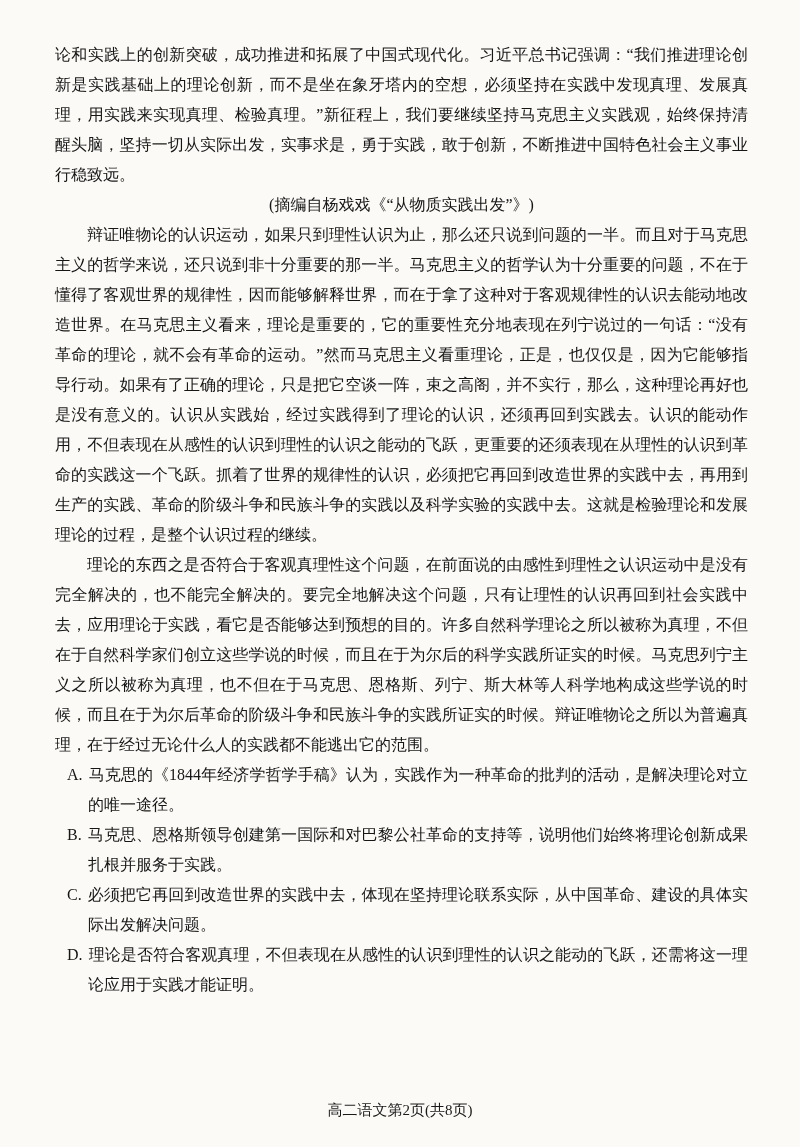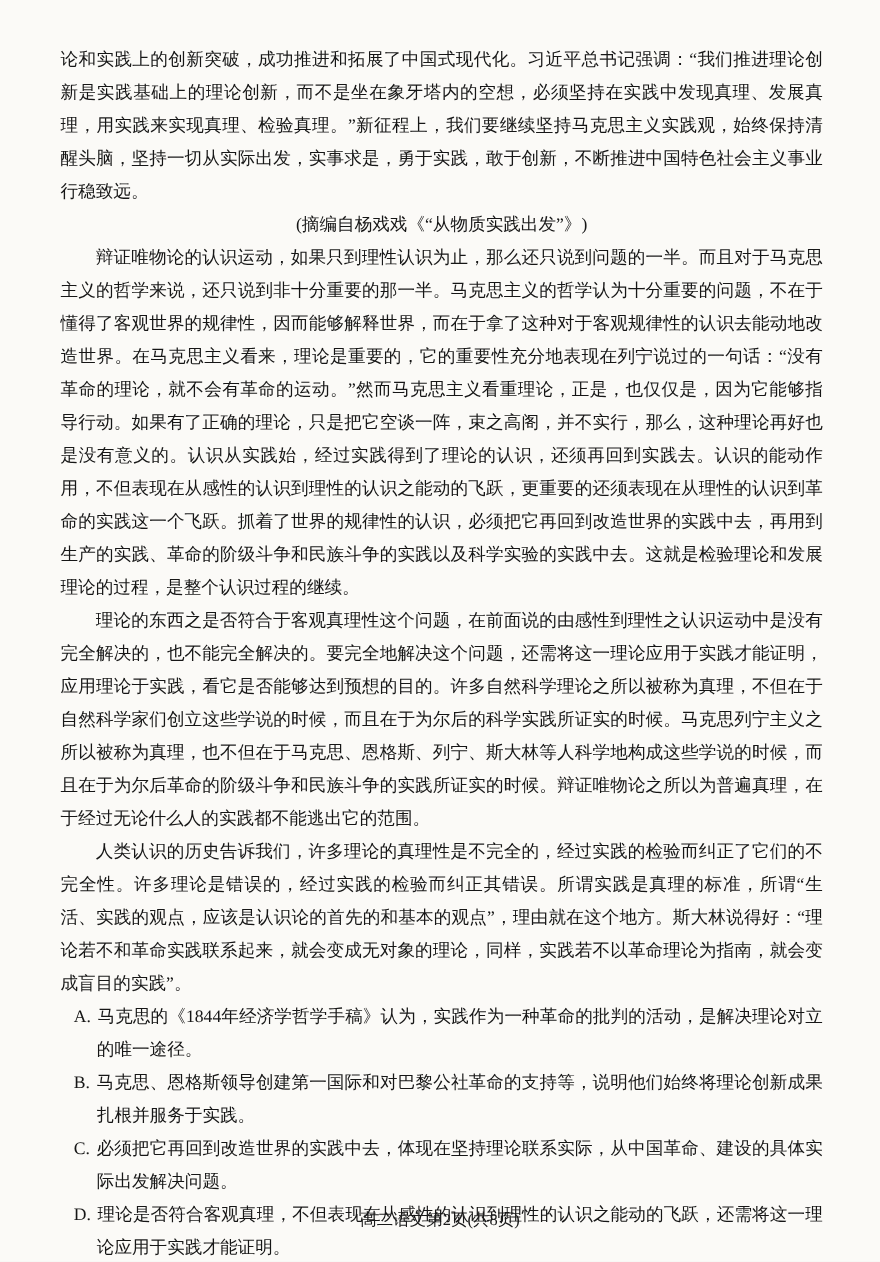--- a/index.html
+++ b/index.html
@@ -55,23 +55,22 @@
 
 <div class="page">
 
   <p class="para">论和实践上的创新突破，成功推进和拓展了中国式现代化。习近平总书记强调：“我们推进理论创新是实践基础上的理论创新，而不是坐在象牙塔内的空想，必须坚持在实践中发现真理、发展真理，用实践来实现真理、检验真理。”新征程上，我们要继续坚持马克思主义实践观，始终保持清醒头脑，坚持一切从实际出发，实事求是，勇于实践，敢于创新，不断推进中国特色社会主义事业行稳致远。</p>
 
   <p class="attribution">(摘编自杨戏戏《“从物质实践出发”》)</p>
 
 
   <p class="para indent">辩证唯物论的认识运动，如果只到理性认识为止，那么还只说到问题的一半。而且对于马克思主义的哲学来说，还只说到非十分重要的那一半。马克思主义的哲学认为十分重要的问题，不在于懂得了客观世界的规律性，因而能够解释世界，而在于拿了这种对于客观规律性的认识去能动地改造世界。在马克思主义看来，理论是重要的，它的重要性充分地表现在列宁说过的一句话：“没有革命的理论，就不会有革命的运动。”然而马克思主义看重理论，正是，也仅仅是，因为它能够指导行动。如果有了正确的理论，只是把它空谈一阵，束之高阁，并不实行，那么，这种理论再好也是没有意义的。认识从实践始，经过实践得到了理论的认识，还须再回到实践去。认识的能动作用，不但表现在从感性的认识到理性的认识之能动的飞跃，更重要的还须表现在从理性的认识到革命的实践这一个飞跃。抓着了世界的规律性的认识，必须把它再回到改造世界的实践中去，再用到生产的实践、革命的阶级斗争和民族斗争的实践以及科学实验的实践中去。这就是检验理论和发展理论的过程，是整个认识过程的继续。</p>
 
-  <p class="para indent">理论的东西之是否符合于客观真理性这个问题，在前面说的由感性到理性之认识运动中是没有完全解决的，也不能完全解决的。要完全地解决这个问题，还需将这一理论应用于实践才能证明，应用理论于实践，看它是否能够达到预想的目的。许多自然科学理论之所以被称为真理，不但在于自然科学家们创立这些学说的时候，而且在于为尔后的科学实践所证实的时候。马克思列宁主义之所以被称为真理，也不但在于马克思、恩格斯、列宁、斯大林等人科学地构成这些学说的时候，而且在于为尔后革命的阶级斗争和民族斗争的实践所证实的时候。辩证唯物论之所以为普遍真理，在于经过无论什么人的实践都不能逃出它的范围。</p>
+  <p class="para indent">理论的东西之是否符合于客观真理性这个问题，在前面说的由感性到理性之认识运动中是没有完全解决的，也不能完全解决的。要完全地解决这个问题，只有让理性的认识再回到社会实践中去，应用理论于实践，看它是否能够达到预想的目的。许多自然科学理论之所以被称为真理，不但在于自然科学家们创立这些学说的时候，而且在于为尔后的科学实践所证实的时候。马克思列宁主义之所以被称为真理，也不但在于马克思、恩格斯、列宁、斯大林等人科学地构成这些学说的时候，而且在于为尔后革命的阶级斗争和民族斗争的实践所证实的时候。辩证唯物论之所以为普遍真理，在于经过无论什么人的实践都不能逃出它的范围。</p>
 
-  <p class="para indent">人类认识的历史告诉我们，许多理论的真理性是不完全的，经过实践的检验而纠正了它们的不完全性。许多理论是错误的，经过实践的检验而纠正其错误。所谓实践是真理的标准，所谓“生活、实践的观点，应该是认识论的首先的和基本的观点”，理由就在这个地方。斯大林说得好：“理论若不和革命实践联系起来，就会变成无对象的理论，同样，实践若不以革命理论为指南，就会变成盲目的实践”。</p>
 
 
   <div class="question">
 
     <p class="option"><span class="opt-label">A.</span><span>马克思的《1844年经济学哲学手稿》认为，实践作为一种革命的批判的活动，是解决理论对立的唯一途径。</span></p>
 
     <p class="option"><span class="opt-label">B.</span><span>马克思、恩格斯领导创建第一国际和对巴黎公社革命的支持等，说明他们始终将理论创新成果扎根并服务于实践。</span></p>
 
     <p class="option"><span class="opt-label">C.</span><span>必须把它再回到改造世界的实践中去，体现在坚持理论联系实际，从中国革命、建设的具体实际出发解决问题。</span></p>
 

